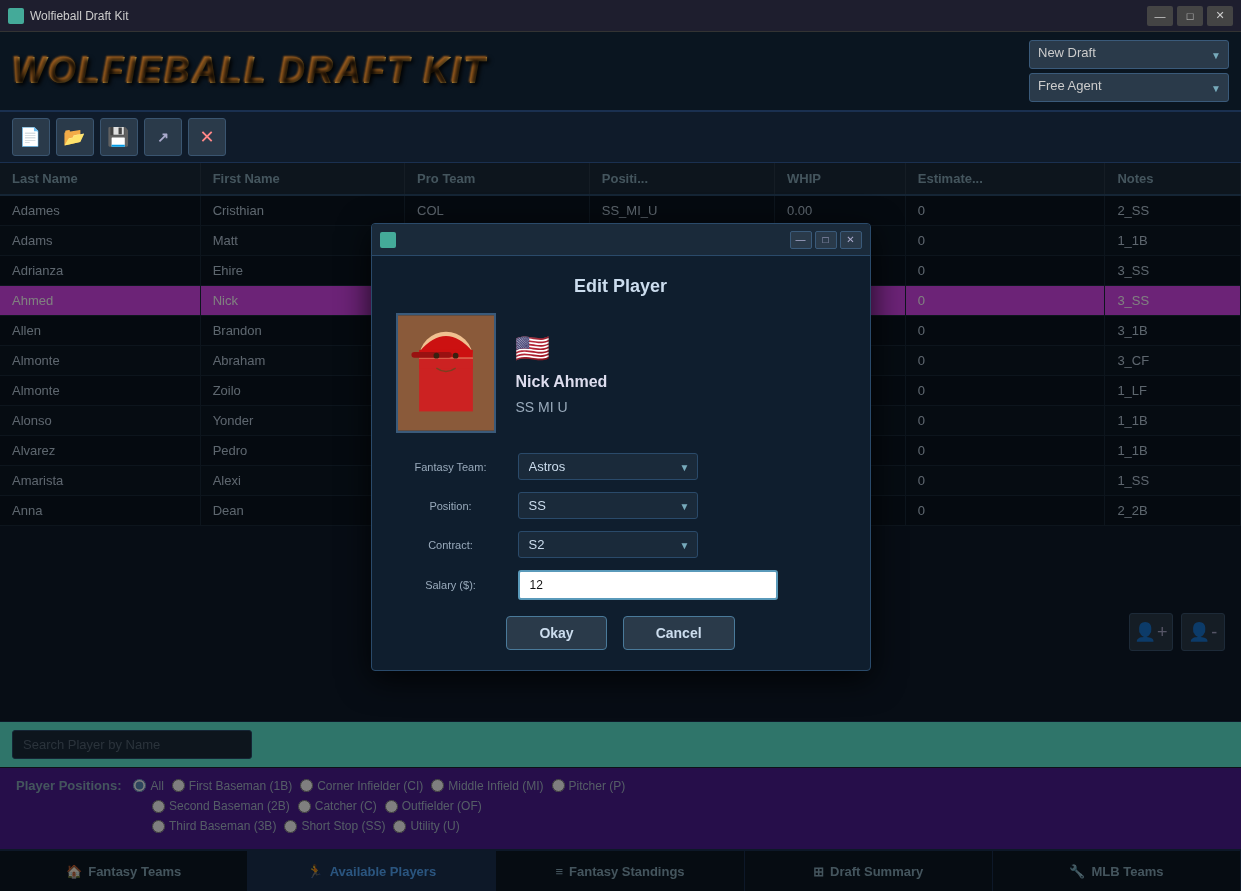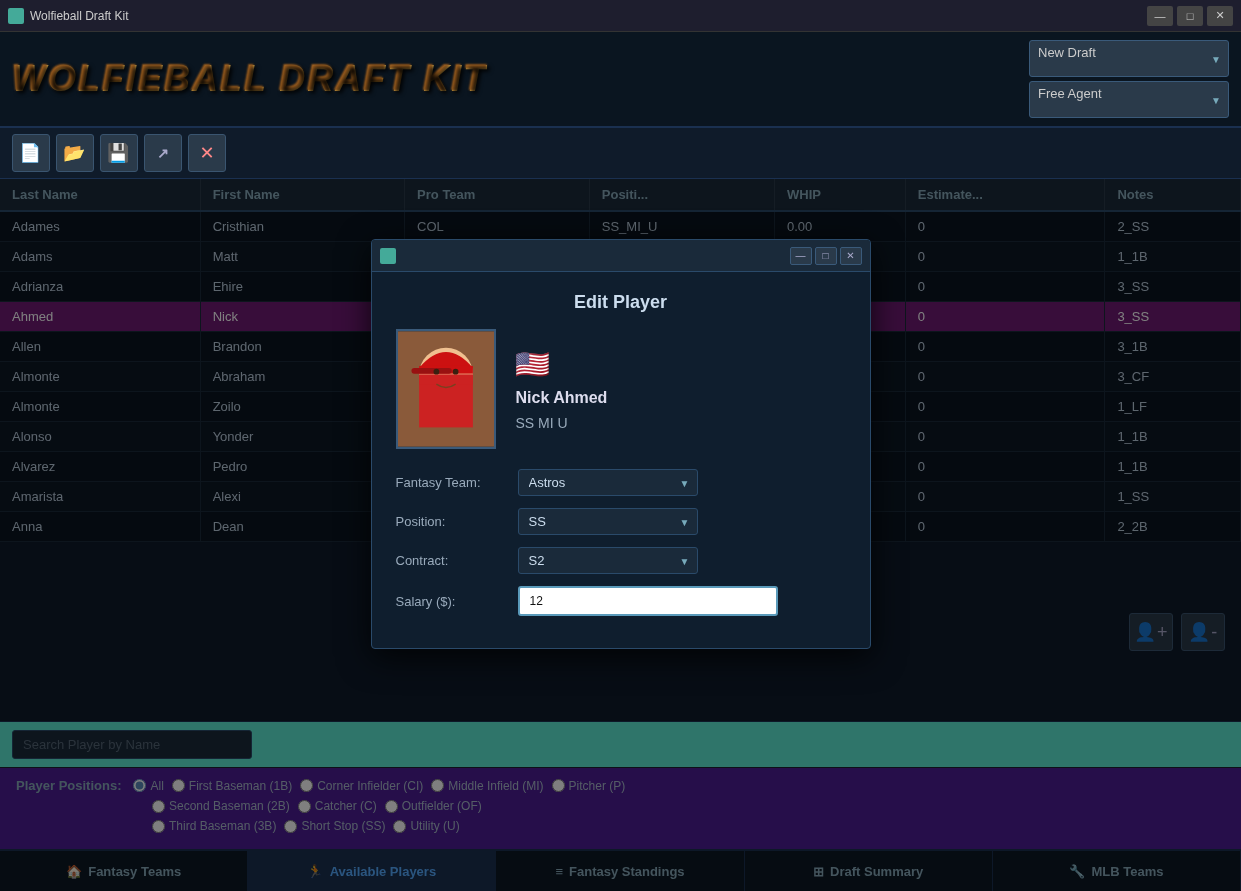--- a/index.html
+++ b/index.html
@@ -77,21 +77,21 @@
     }
     .header-dropdowns {
       display: flex;
       flex-direction: column;
       gap: 4px;
     }
     .header-select {
       background: #2a3a4a;
       color: #ccc;
       border: 1px solid #3a5a7a;
-      padding: 4px 24px 16px 8px;
+      padding: 4px 24px 8px 8px;
       font-size: 13px;
       width: 200px;
       appearance: none;
       border-radius: 3px;
       cursor: pointer;
     }
 
     
     .toolbar {
       background: #0f1b2a;
@@ -141,21 +141,21 @@
       font-size: 13px;
     }
     .data-table td {
       padding: 7px 12px;
       border-bottom: 1px solid #1a2a3a;
       color: #bcd;
       border-right: 1px solid #1a2a3a;
     }
     .data-table tr:nth-child(even) td { background: #0d1825; }
     .data-table tr:nth-child(odd) td { background: #0a1520; }
-    .data-table tr.selected td { background: #701a75; color: #fff; }
+    .data-table tr.selected td { background: #d946ef; color: #fff; }
     .table-wrapper {
       overflow-y: auto;
       max-height: 420px;
       position: relative;
     }
     .table-wrapper::-webkit-scrollbar { width: 12px; }
     .table-wrapper::-webkit-scrollbar-track { background: #1a2a3a; }
     .table-wrapper::-webkit-scrollbar-thumb { background: #3a5a7a; border-radius: 2px; }
 
     
@@ -335,23 +335,23 @@
       font-size: 14px;
     }
     .form-row {
       display: flex;
       align-items: center;
       margin-bottom: 12px;
       gap: 12px;
     }
     .form-label {
       color: #9ab;
-      font-size: 13px;
+      font-size: 11px;
       width: 110px;
-      text-align: left;
+      text-align: center;
     }
     .form-select {
       background: #1a2a3a;
       border: 1px solid #2a4a6a;
       color: #cde;
       padding: 5px 28px 5px 10px;
       font-size: 13px;
       width: 180px;
       border-radius: 3px;
       appearance: none;
@@ -748,18 +748,22 @@
                 <option>MR1</option>
               </select>
             </div>
           </div>
 
           <div class="form-row">
             <span class="form-label">Salary ($):</span>
             <input class="salary-input" type="text" value="12" style="">
           </div>
 
+          <div class="modal-buttons">
+            <button class="modal-btn okay">Okay</button>
+            <button class="modal-btn cancel">Cancel</button>
+          </div>
         </div>
       </div>
     </div>
 
   </div>
 </div>
 
 </body></html>

